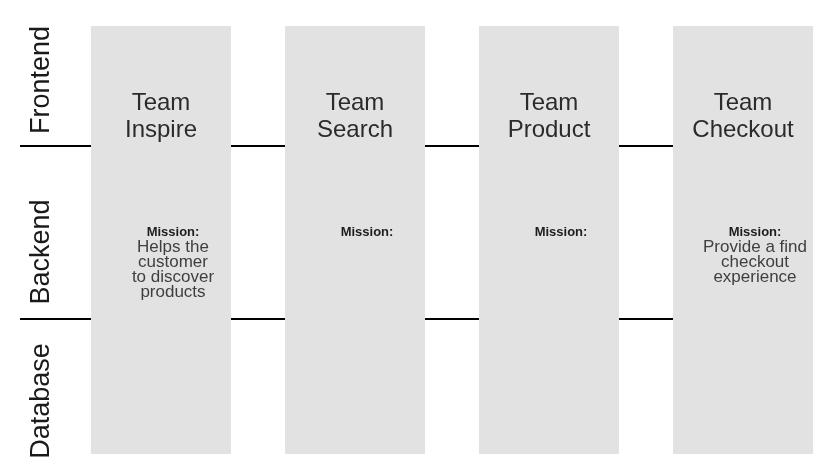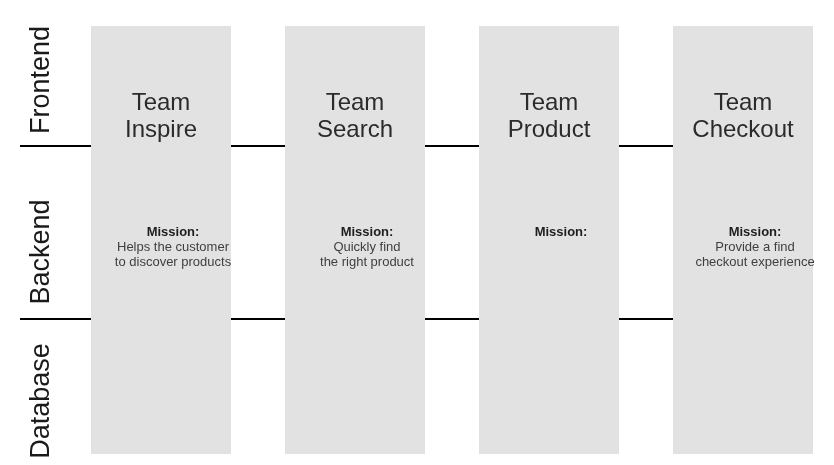--- a/index.html
+++ b/index.html
@@ -83,21 +83,21 @@
     text-align: center;
     margin-left: 12px;
   }
   .mission-label {
     font-size: 13px;
     line-height: 15px;
     font-weight: bold;
     color: var(--mission-label-text);
   }
   .mission-text {
-    font-size: 13px;
+    font-size: 17px;
     line-height: 15px;
     color: var(--mission-text);
     white-space: pre-line;
   }
 </style>
 </head>
 <body>
 
 <div class="canvas">
 
@@ -116,22 +116,20 @@
       <div class="mission-text">Helps the customer
 to discover products</div>
     </div>
   </div>
 
   <div class="team-col col-1">
     <div class="team-title">Team
 Search</div>
     <div class="mission">
       <div class="mission-label">Mission:</div>
-      <div class="mission-text">Quickly find
-the right product</div>
     </div>
   </div>
 
   <div class="team-col col-2">
     <div class="team-title">Team
 Product</div>
     <div class="mission">
       <div class="mission-label">Mission:</div>
     </div>
   </div>

